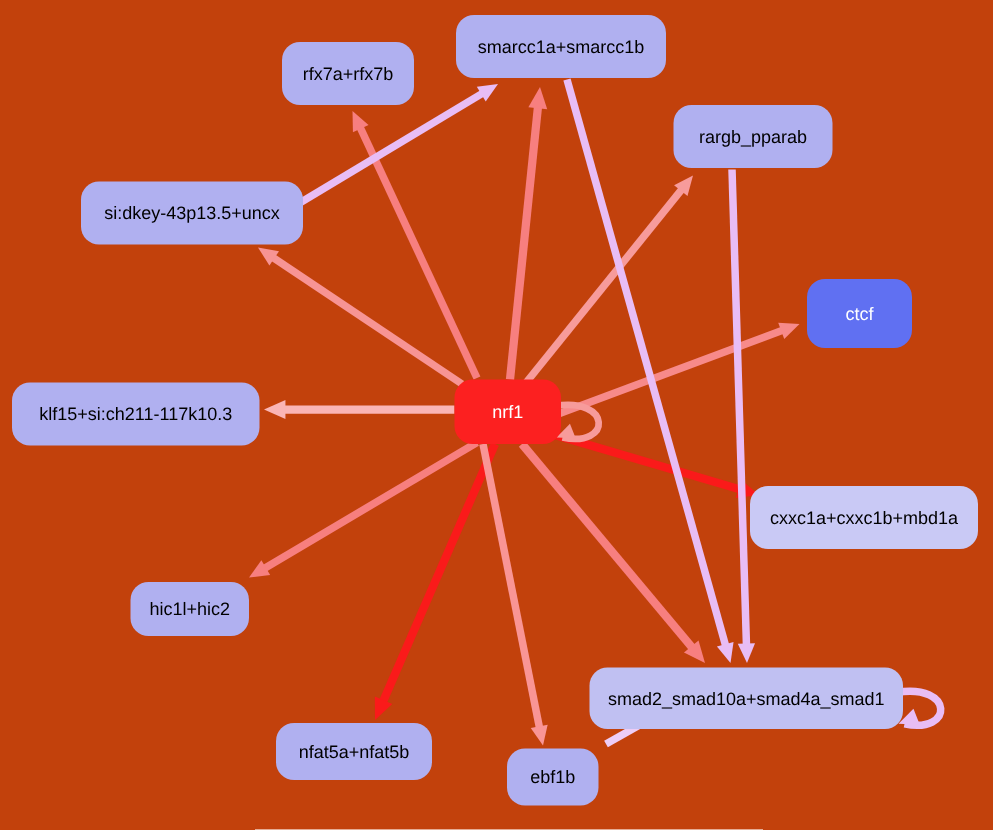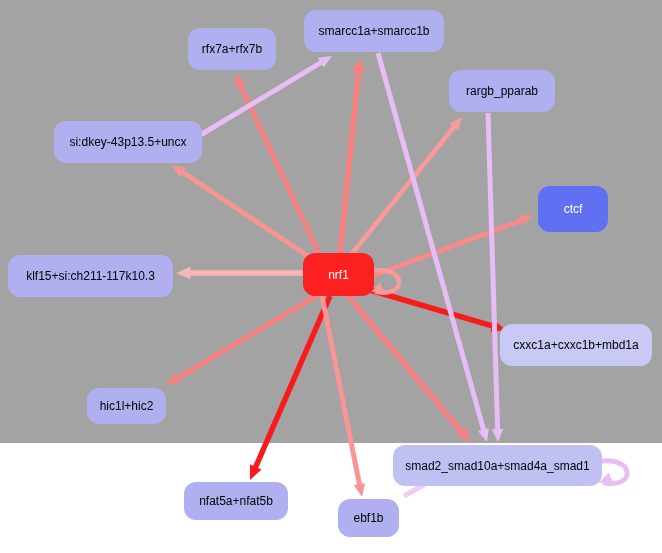--- a/index.html
+++ b/index.html
@@ -9,22 +9,22 @@
   }
   body {
     width: 662px;
     height: 553px;
     font-family: "Liberation Sans", sans-serif;
     overflow: hidden;
   }
   #graph-root {
     position: relative;
     width: 662px;
-    height: 443px;
-    background: #a3a3a3;
+    height: 553px;
+    background: #c2410c;
   }
   svg#graph-svg {
     position: absolute;
     left: 0;
     top: 0;
     width: 662px;
     height: 553px;
     display: block;
   }
   .node-rect {

